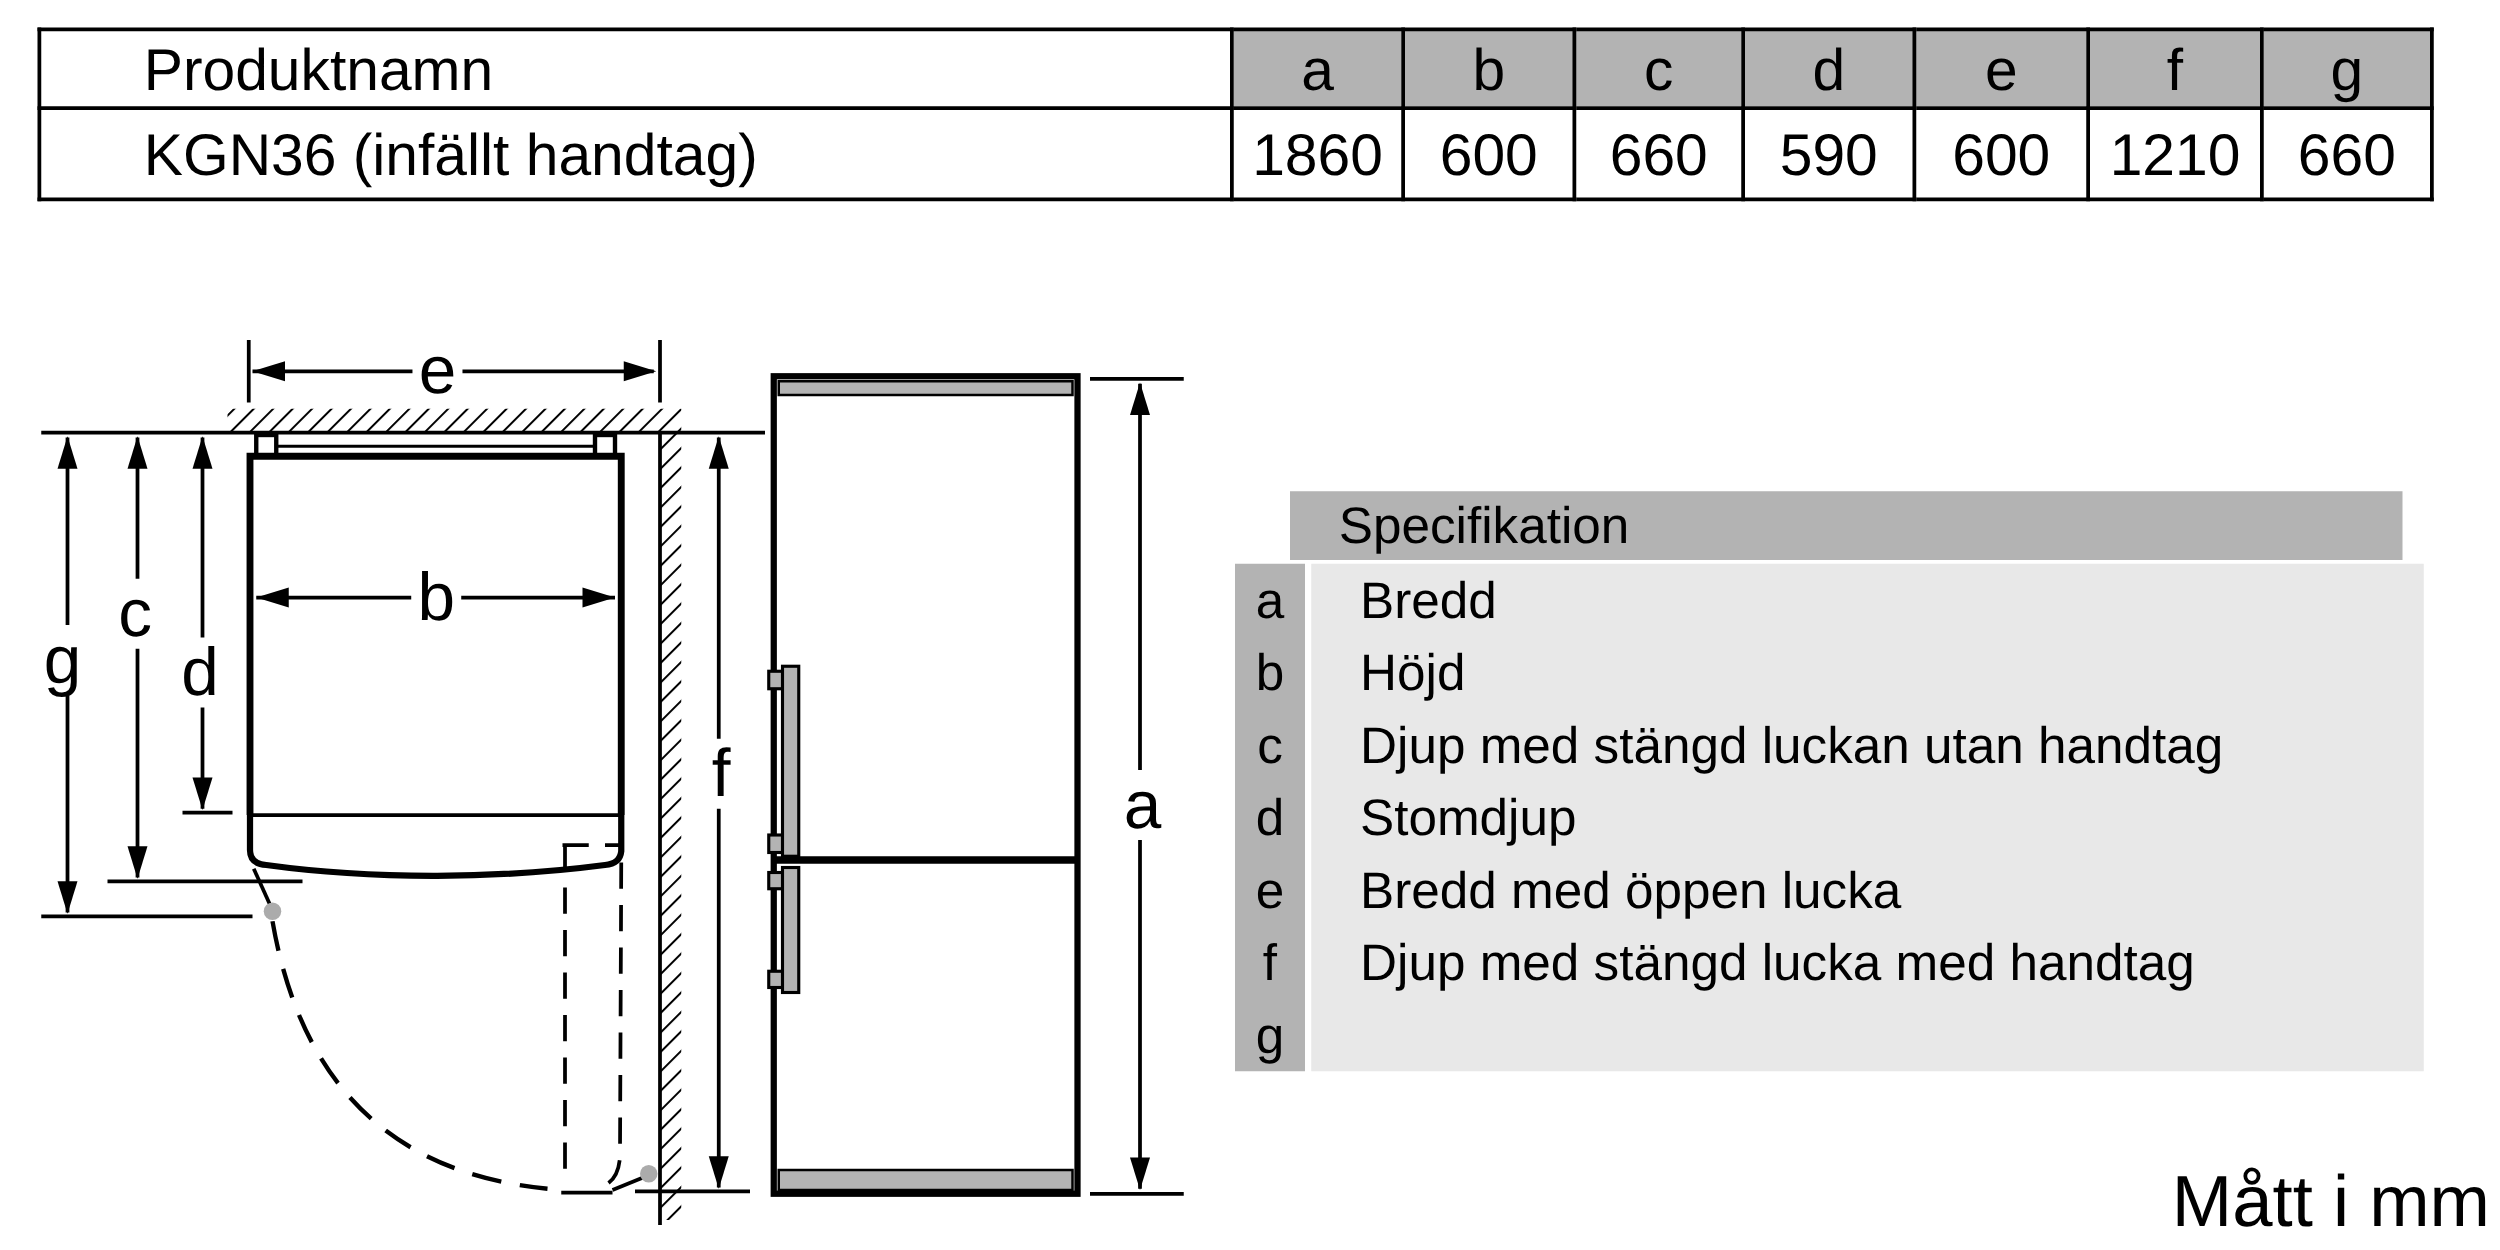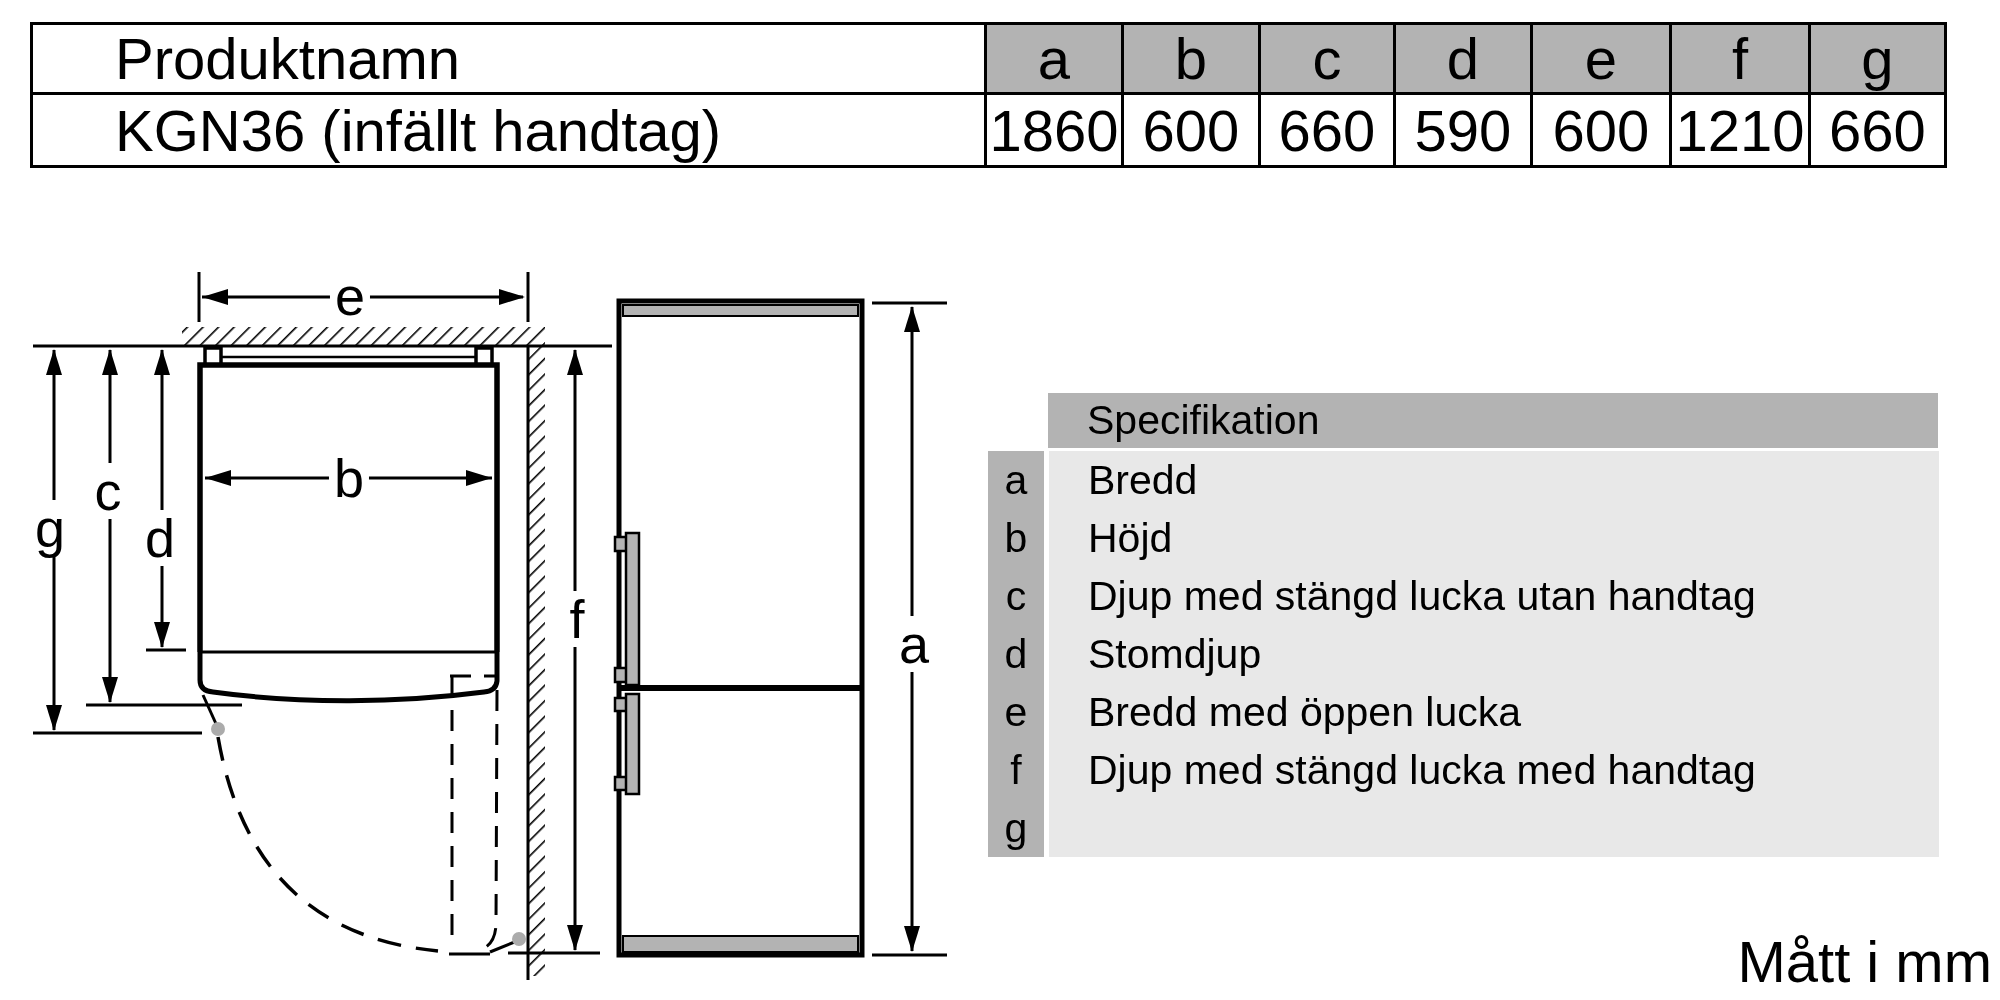--- a/index.html
+++ b/index.html
@@ -23,34 +23,34 @@
   
   .dim-label{
     position:absolute;transform:translate(-50%,-50%);
     background:#fff;font-size:54px;line-height:1;padding:1px 5px;
     white-space:nowrap;
   }
   
   #product-table{
     position:absolute;left:30px;top:22px;width:1914px;
     border-collapse:collapse;table-layout:fixed;
-    font-size:58px;
+    font-size:47px;
   }
   #product-table td,#product-table th{
     border:3px solid #000;font-weight:normal;text-align:center;
     padding:0;overflow:hidden;white-space:nowrap;
   }
   #product-table tr.hdr td,#product-table tr.hdr th{height:60px;}
   #product-table tr.val td{height:70px;margin-top:21px;}
   #product-table .name-cell{text-align:left;padding-left:82px;background:#fff;}
   #product-table .dim-hdr{background:var(--grey-fill);}
   
   #spec-panel{position:absolute;left:988px;top:393px;width:951px;height:466px;}
   #spec-title{
-    position:absolute;left:60px;top:0;width:890px;height:55px;
+    position:absolute;left:44px;top:0;width:890px;height:55px;
     background:var(--grey-fill);font-size:41px;line-height:55px;padding-left:39px;
     box-sizing:border-box;
   }
   #spec-keys{
     position:absolute;left:0;top:58px;width:56px;height:406px;
     background:var(--grey-fill);
   }
   #spec-keys .k{height:58px;line-height:58px;text-align:center;font-size:41px;}
   #spec-body{
     position:absolute;left:61px;top:58px;width:890px;height:406px;
@@ -227,21 +227,21 @@
       <div class="k">b</div>
       <div class="k">c</div>
       <div class="k">d</div>
       <div class="k">e</div>
       <div class="k">f</div>
       <div class="k">g</div>
     </div>
     <div id="spec-body">
       <div class="r">Bredd</div>
       <div class="r">Höjd</div>
-      <div class="r">Djup med stängd lucka utan handtag</div>
+      <div class="r">Djup med stängd luckan utan handtag</div>
       <div class="r">Stomdjup</div>
       <div class="r">Bredd med öppen lucka</div>
       <div class="r">Djup med stängd lucka med handtag</div>
     </div>
   </div>
 
   <div id="units-note">Mått i mm</div>
 
 </div>
 

